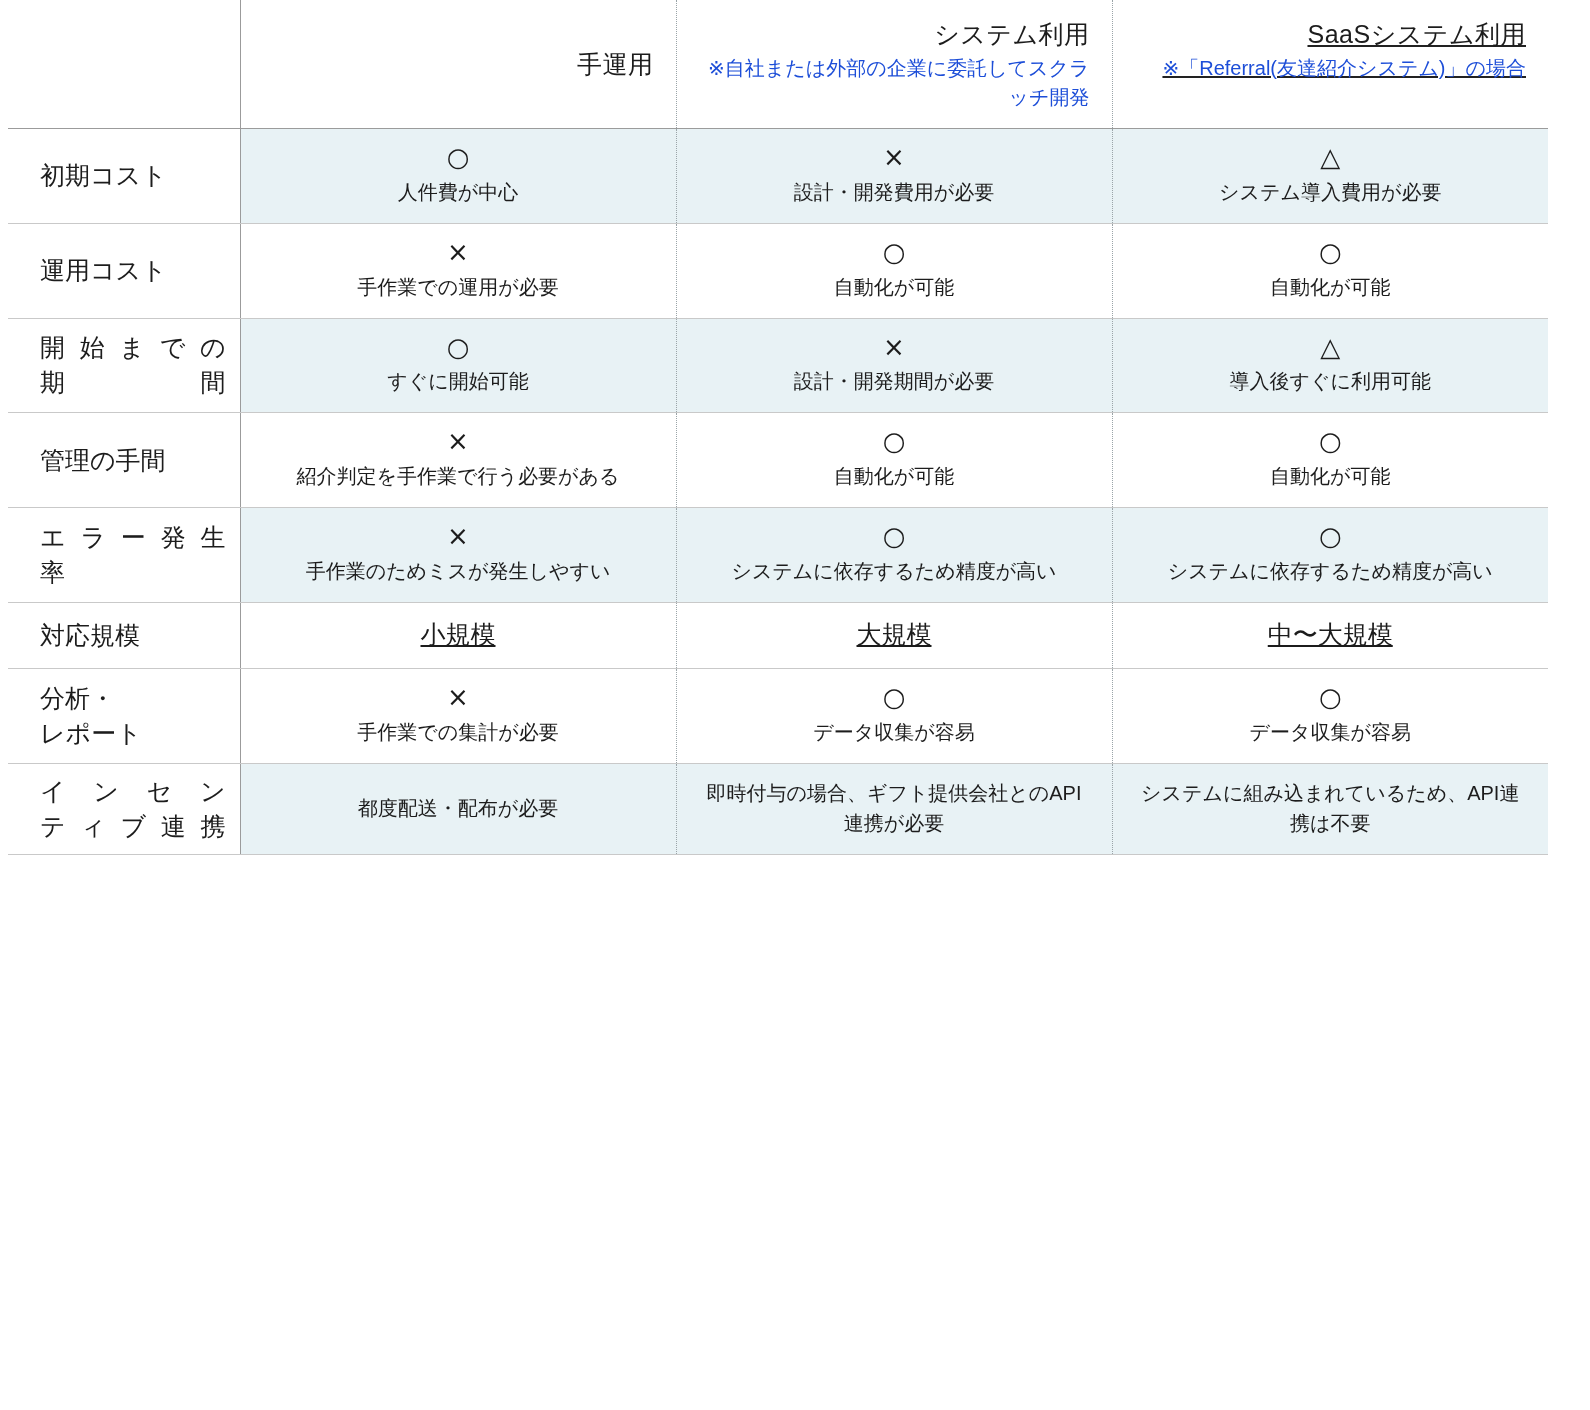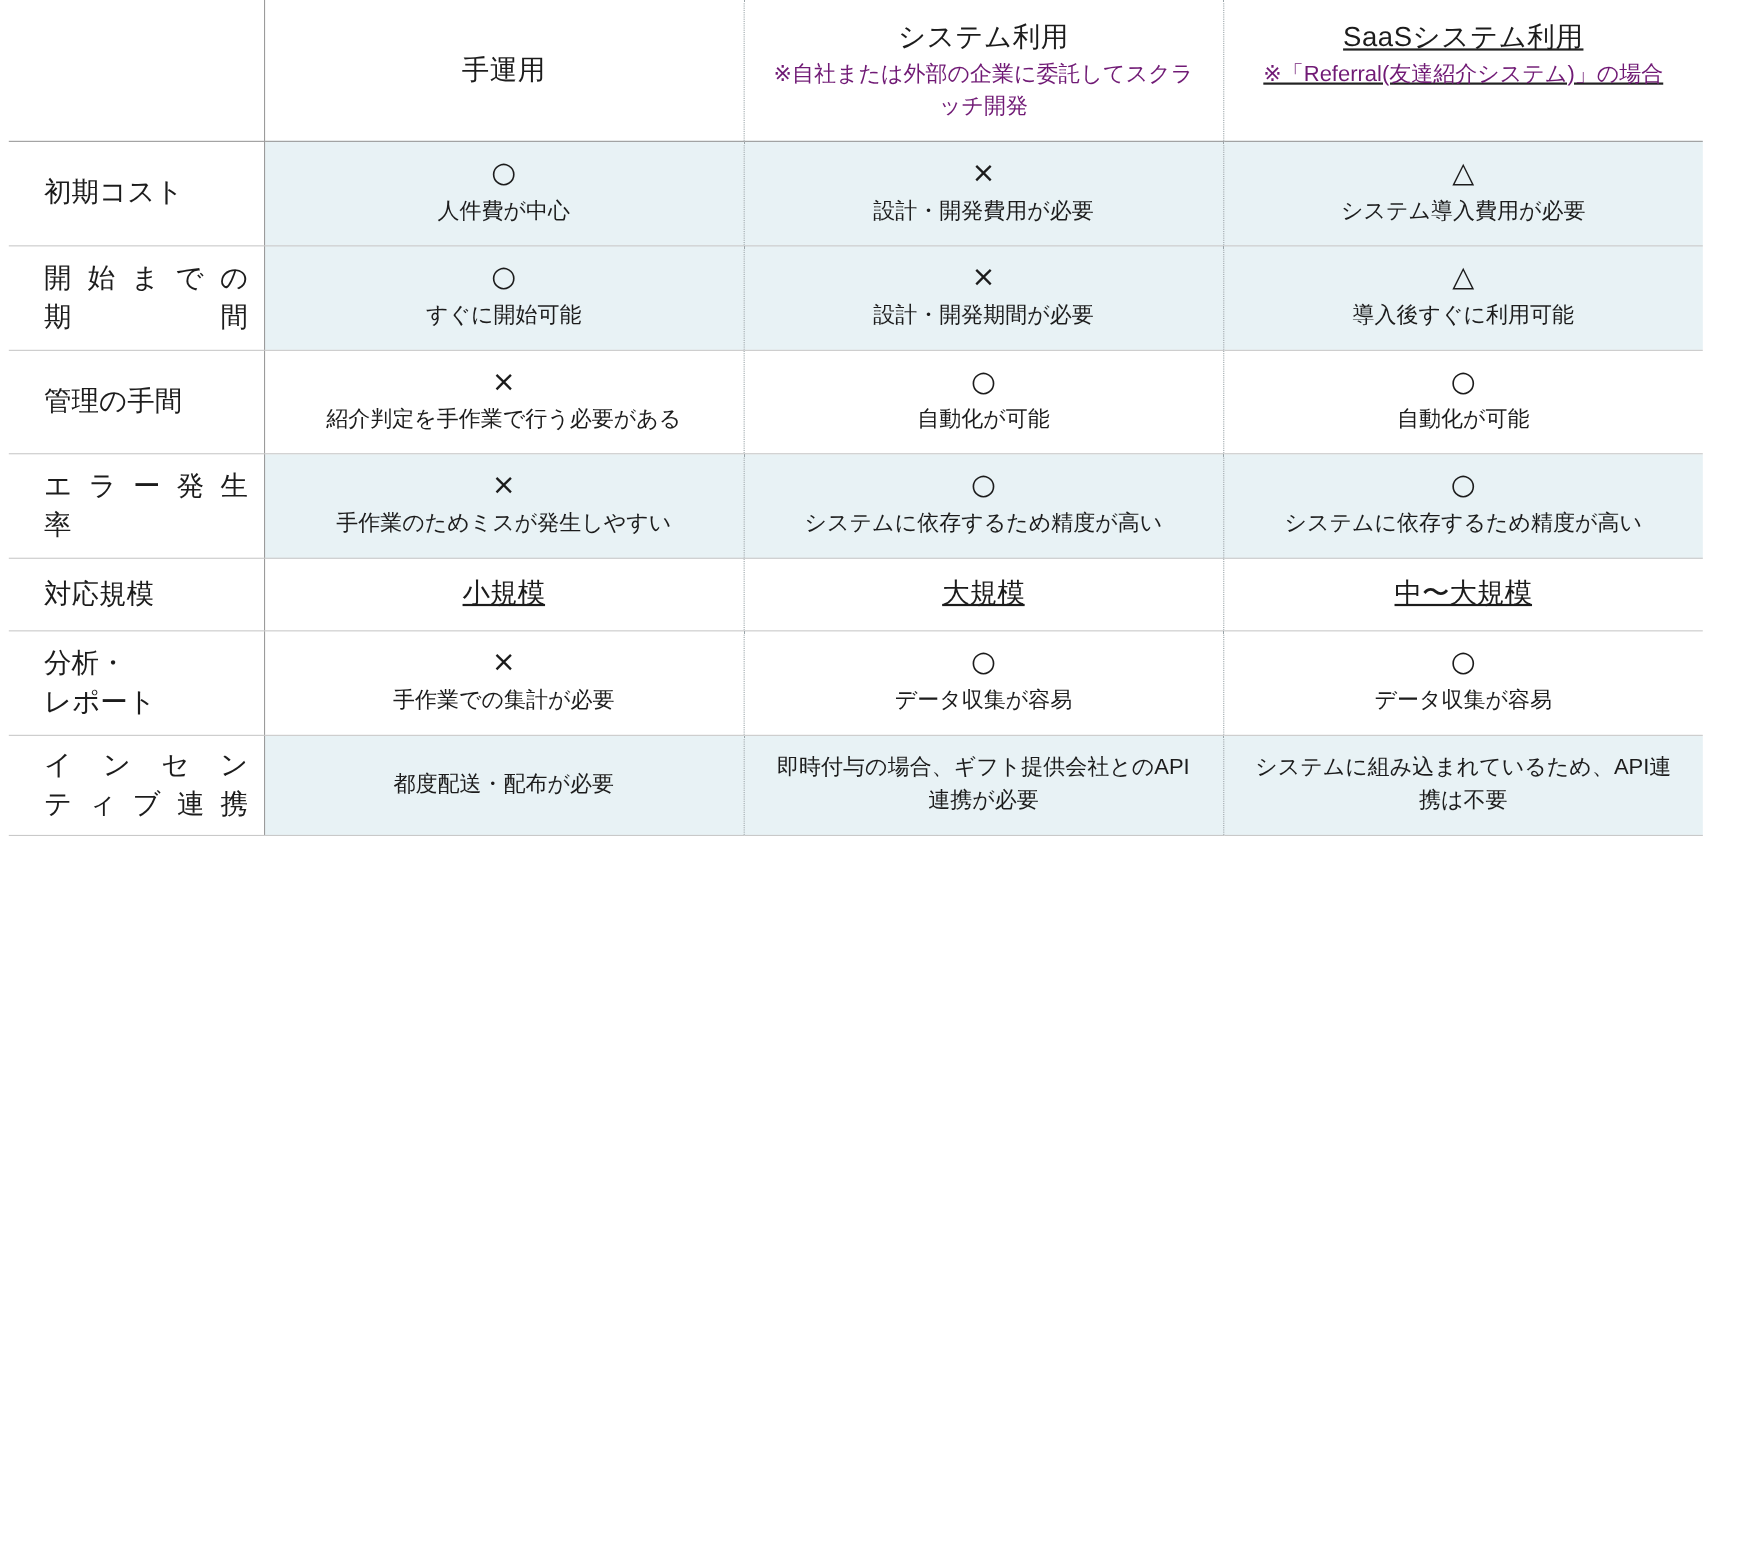--- a/index.html
+++ b/index.html
@@ -28,21 +28,21 @@
     width: 1540px;
     margin: 0 0 0 8px;
   }
 
   col.c-label { width: 232px; }
   col.c-col   { width: 436px; }
 
   
   thead th {
     vertical-align: top;
-    text-align: center;
+    text-align: right;
     font-weight: normal;
     padding: 18px 22px 16px 22px;
     border-bottom: 1.5px solid #9b9b9b;
     background: #ffffff;
     margin-top: 40px;
   }
   thead th.corner {
     border-bottom: 1.5px solid #9b9b9b;
     border-right: 1.5px solid #9b9b9b;
   }
@@ -57,21 +57,21 @@
     font-size: 25px;
     line-height: 1.35;
     color: #1c1c1c;
     letter-spacing: 0.5px;
     display: block;
   }
   .head-title.pad-top { padding-top: 30px; }
   .head-note {
     font-size: 20px;
     line-height: 1.45;
-    color: #701a75;
+    color: #1d4ed8;
     display: block;
     margin-top: 2px;
   }
 
   
   tbody td, tbody th {
     border-bottom: 1.5px solid #c9c9c9;
     vertical-align: middle;
   }
   tbody tr:last-child td, tbody tr:last-child th {
@@ -162,20 +162,35 @@
           </td>
           <td class="cell">
             <span class="mark">×</span>
             <span class="cell-text">設計・開発費用が必要</span>
           </td>
           <td class="cell">
             <span class="mark">△</span>
             <span class="cell-text">システム導入費用が必要</span>
           </td>
         </tr>
+        <tr>
+          <th class="row-label">運用コスト</th>
+          <td class="cell">
+            <span class="mark">×</span>
+            <span class="cell-text">手作業での運用が必要</span>
+          </td>
+          <td class="cell">
+            <span class="mark">○</span>
+            <span class="cell-text">自動化が可能</span>
+          </td>
+          <td class="cell">
+            <span class="mark">○</span>
+            <span class="cell-text">自動化が可能</span>
+          </td>
+        </tr>
         <tr class="tinted">
           <th class="row-label justify">開始までの
 期間</th>
           <td class="cell">
             <span class="mark">○</span>
             <span class="cell-text">すぐに開始可能</span>
           </td>
           <td class="cell">
             <span class="mark">×</span>
             <span class="cell-text">設計・開発期間が必要</span>

